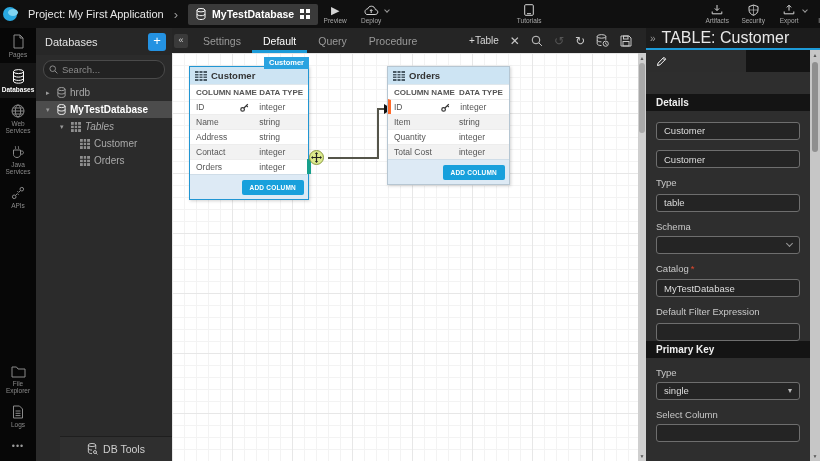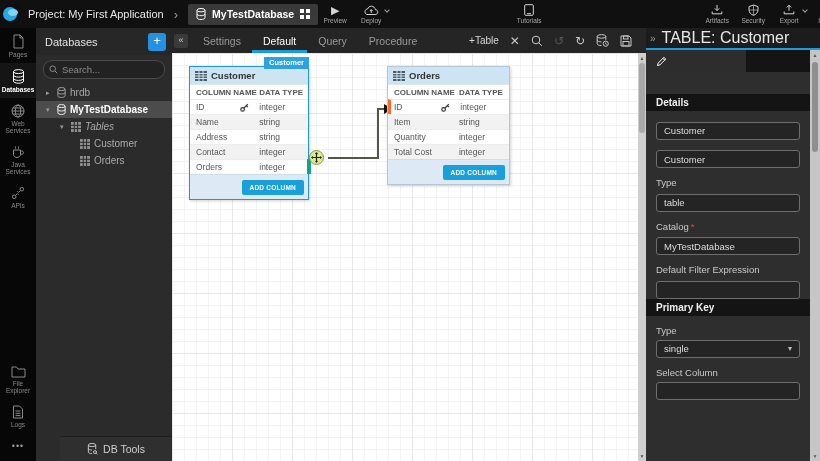--- a/index.html
+++ b/index.html
@@ -540,20 +540,27 @@
         <input class="tinput" value="Customer" style="">
       </div>
       <div class="field">
         <input class="tinput" value="Customer" style="">
       </div>
       <div class="field">
         <label><span>Type</span></label>
         <input class="tinput" value="table" style="">
       </div>
       <div class="field">
+        <label><span>Schema</span></label>
+        <div class="tselect">
+          <span class="val"></span>
+          <span class="chev-thin"></span>
+        </div>
+      </div>
+      <div class="field">
         <label><span>Catalog</span><span class="req">*</span></label>
         <input class="tinput" value="MyTestDatabase" style="">
       </div>
       <div class="field">
         <label><span>Default Filter Expression</span></label>
         <input class="tinput" value="" style="">
       </div>
 
       <div class="sect-head">Primary Key</div>
 

